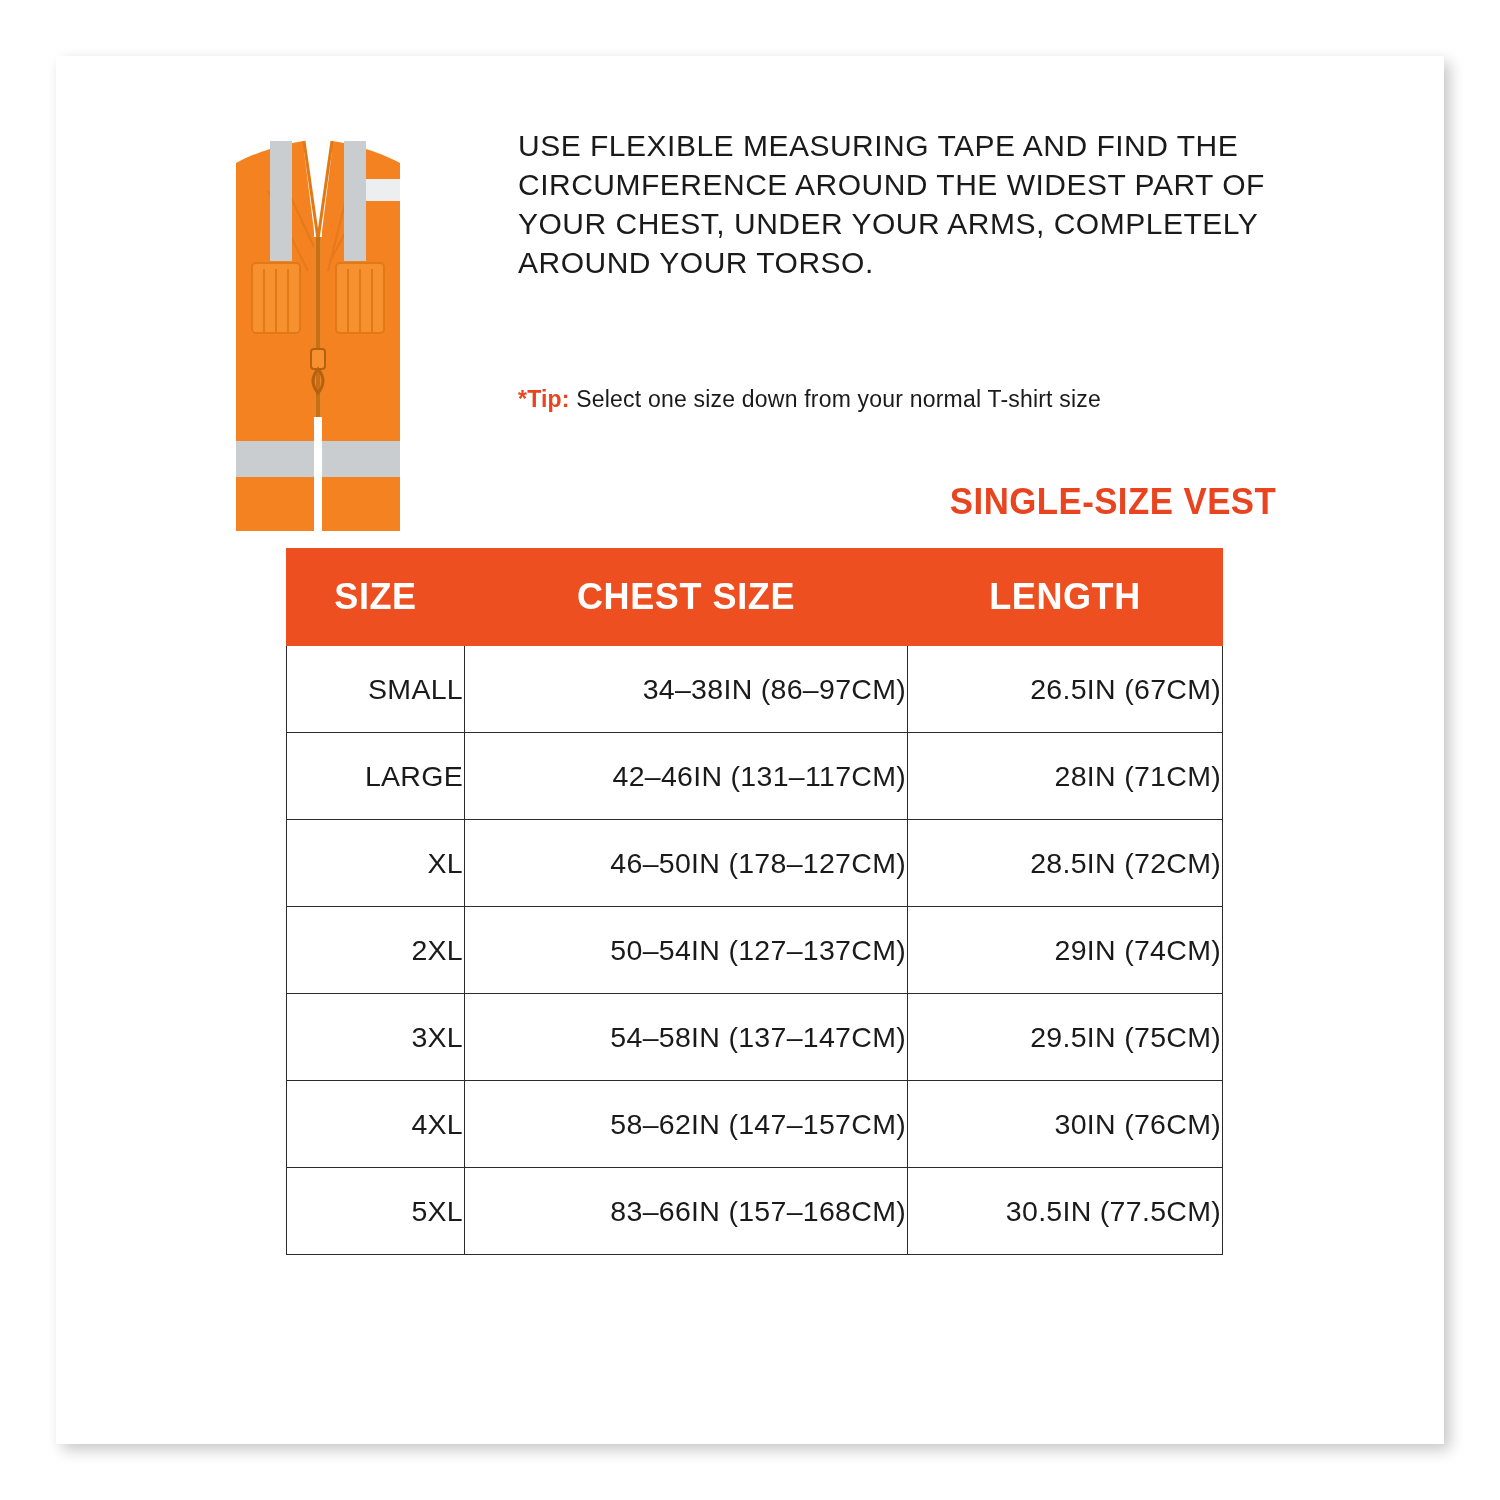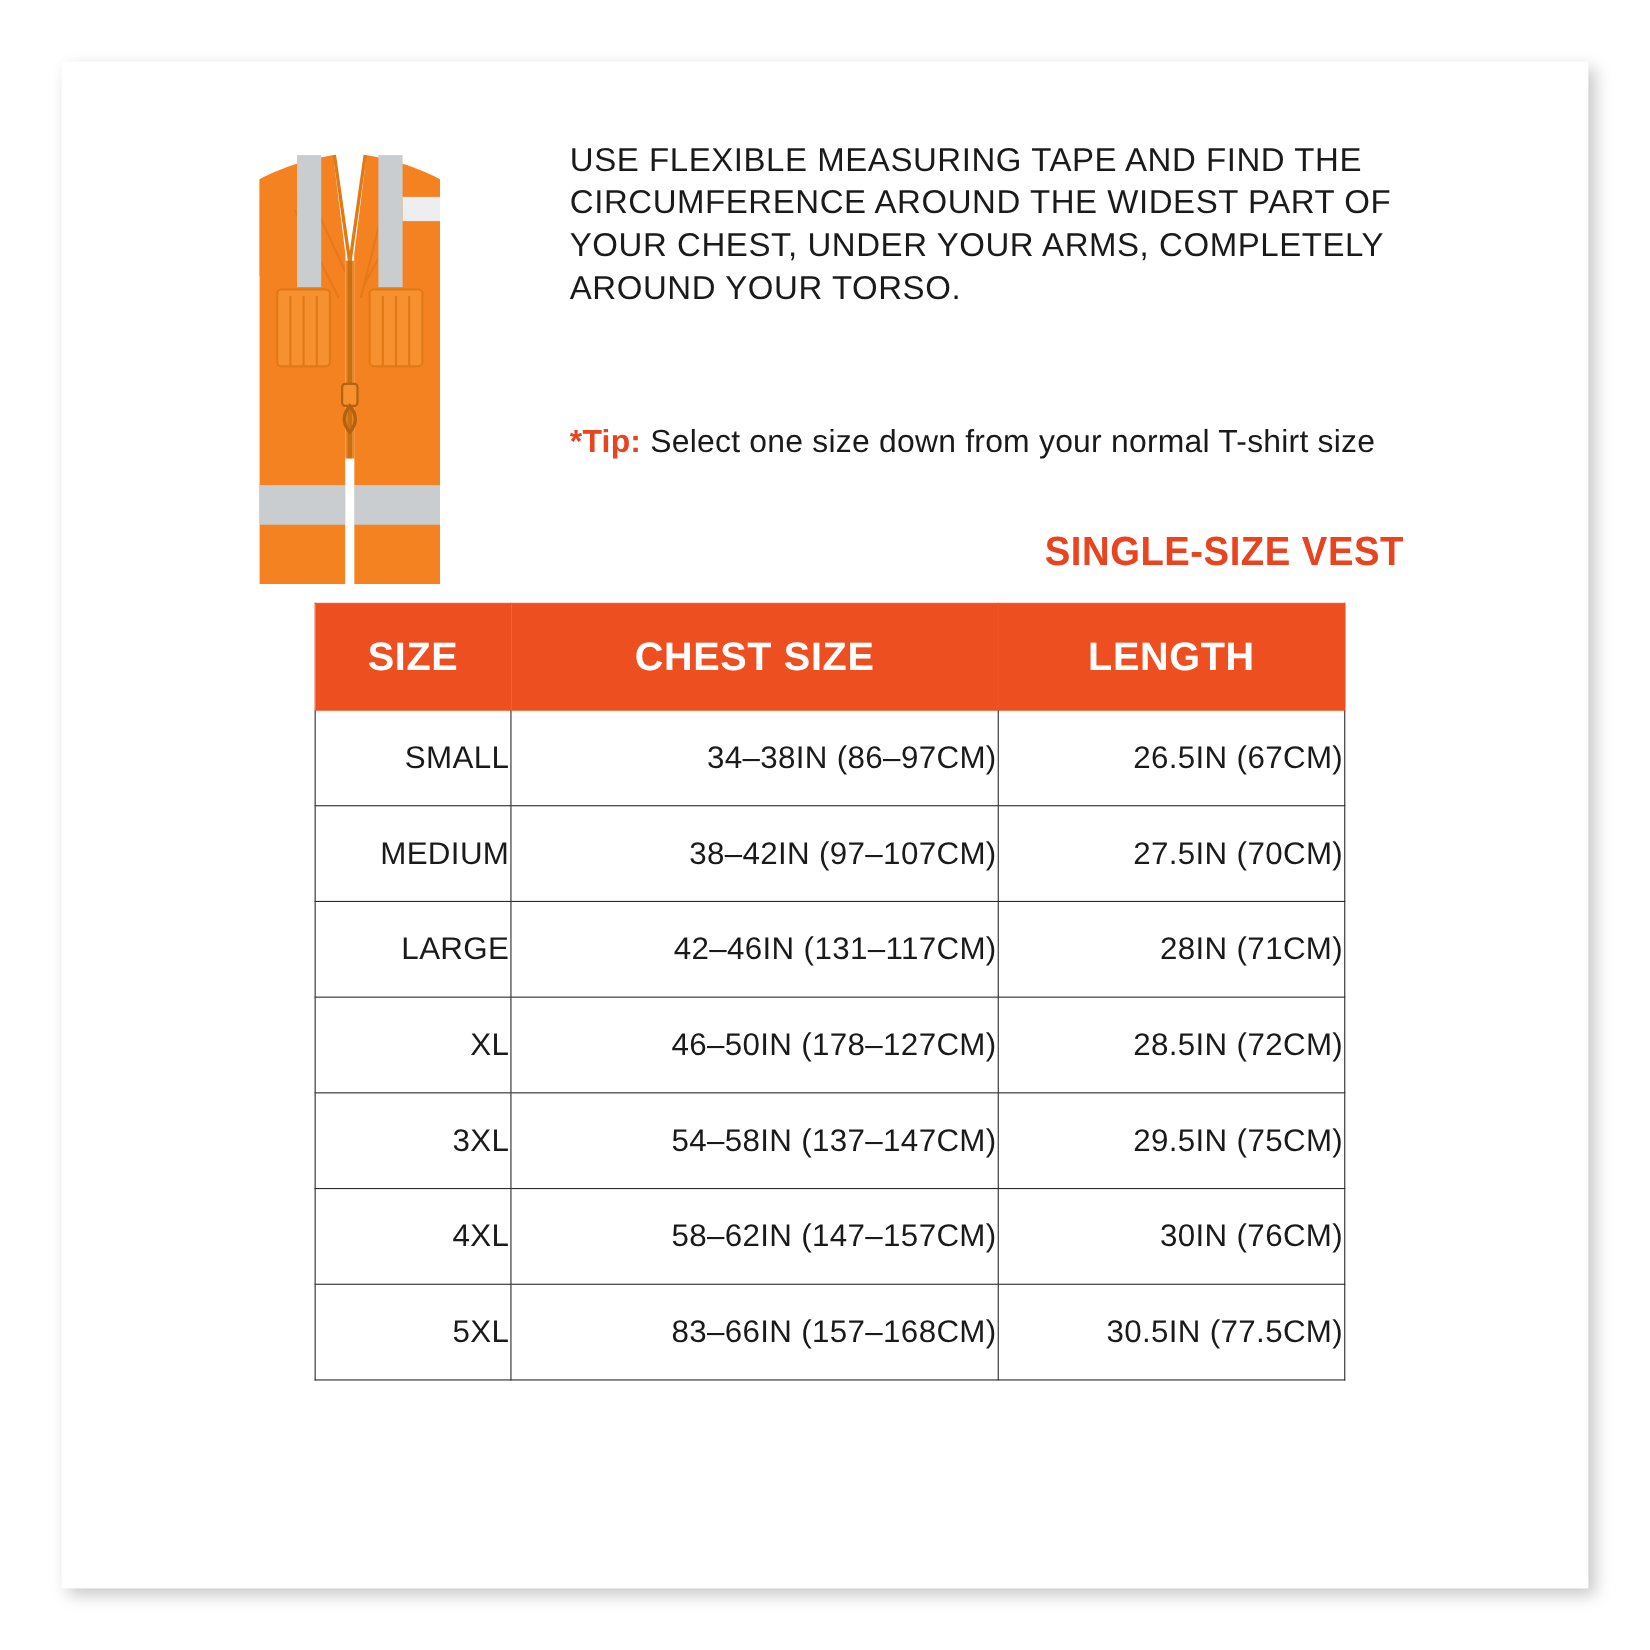--- a/index.html
+++ b/index.html
@@ -48,21 +48,21 @@
     font-size: 30px;
     line-height: 1.30;
     letter-spacing: 0.5px;
     color: #1a1a1a;
   }
   .tip {
     position: absolute;
     left: 462px;
     top: 330px;
     width: 880px;
-    font-size: 29px;
+    font-size: 23px;
     color: #1a1a1a;
     letter-spacing: 0.2px;
   }
   .tip b {
     color: #e8441f;
     font-weight: bold;
   }
 
   
   .table-title {
@@ -180,35 +180,35 @@
           <th>LENGTH</th>
         </tr>
       </thead>
       <tbody>
         <tr>
           <td>SMALL</td>
           <td>34–38IN (86–97CM)</td>
           <td>26.5IN (67CM)</td>
         </tr>
         <tr>
-          <td>MEDIUM</td>
-          <td>38–42IN (97–107CM)</td>
-          <td>27.5IN (70CM)</td>
-        </tr>
-        <tr>
           <td>LARGE</td>
           <td>42–46IN (131–117CM)</td>
           <td>28IN (71CM)</td>
         </tr>
         <tr>
           <td>XL</td>
           <td>46–50IN (178–127CM)</td>
           <td>28.5IN (72CM)</td>
         </tr>
         <tr>
+          <td>2XL</td>
+          <td>50–54IN (127–137CM)</td>
+          <td>29IN (74CM)</td>
+        </tr>
+        <tr>
           <td>3XL</td>
           <td>54–58IN (137–147CM)</td>
           <td>29.5IN (75CM)</td>
         </tr>
         <tr>
           <td>4XL</td>
           <td>58–62IN (147–157CM)</td>
           <td>30IN (76CM)</td>
         </tr>
         <tr>

